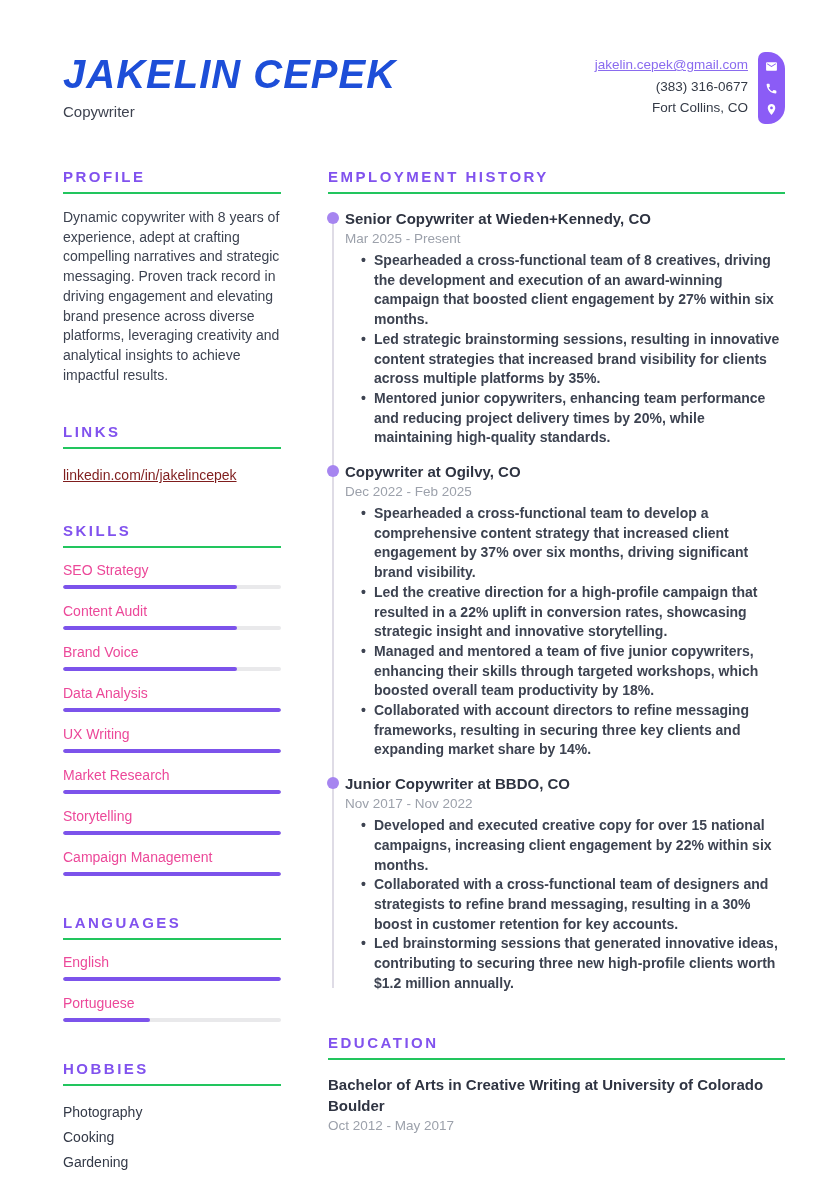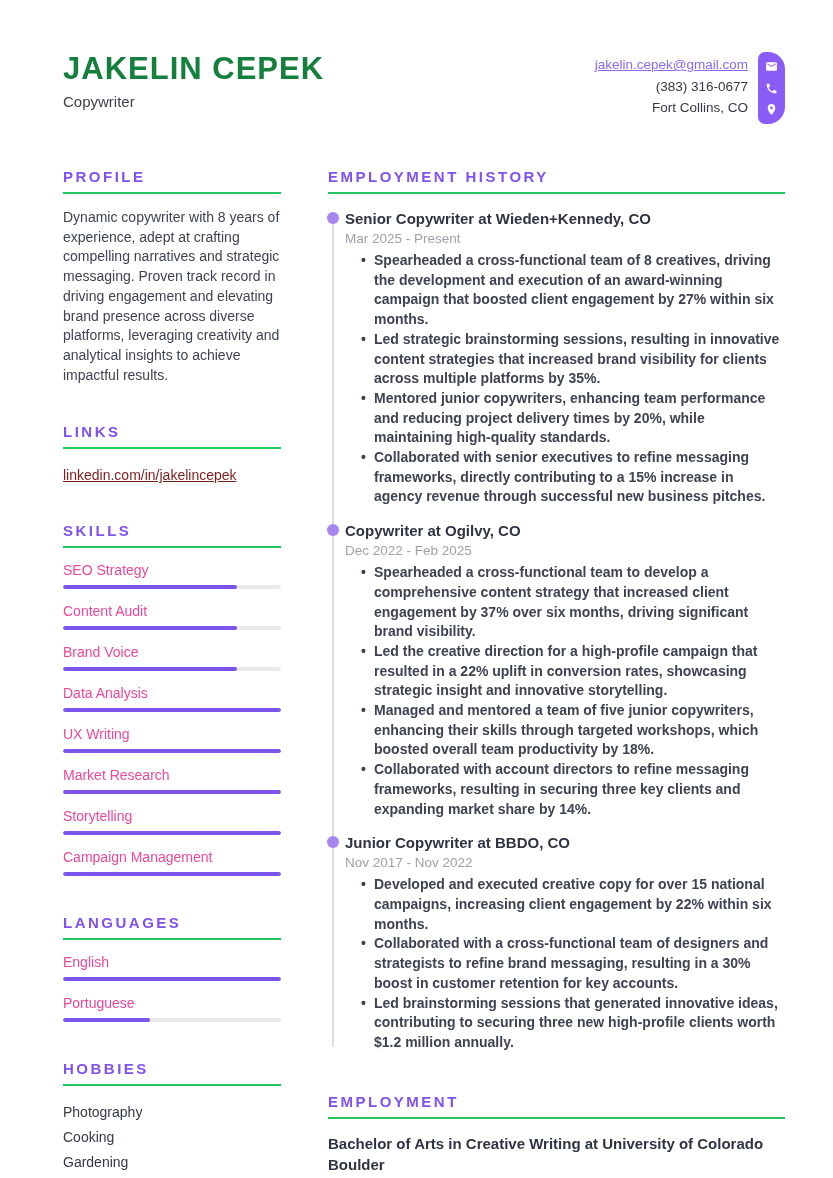--- a/index.html
+++ b/index.html
@@ -9,22 +9,22 @@
     font-family: "Liberation Sans", sans-serif;
     color: #3d4351;
     overflow: hidden;
     position: relative;
   }
   .page { padding: 52px 48px 0 63px; }
 
   
   .header { display: flex; justify-content: space-between; align-items: flex-start; margin-bottom: 44px; }
   .name {
-    font-size: 31px; font-weight: 700; letter-spacing: 1px;
-    color: #15803d; line-height: 1.1;
+    font-size: 40px; font-weight: 700; letter-spacing: 1px;
+    color: #1d4ed8; line-height: 1.1; font-style: italic;
   }
   .job-title { font-size: 15px; color: #3e4350; margin-top: 7px; }
   .header-right { display: flex; align-items: flex-start; gap: 10px; }
   .contact-lines { text-align: right; font-size: 13.5px; line-height: 21.5px; padding-top: 2px; color: #343a46; }
   .contact-email { color: #8a6bef; text-decoration: underline; cursor: pointer; }
   .icon-bar {
     background: #8b5cf6; width: 27px; height: 72px;
     border-radius: 7px 17px 17px 7px;
     display: flex; flex-direction: column; align-items: center; justify-content: space-evenly;
   }
@@ -219,21 +219,20 @@
           <div class="timeline-line"></div>
 
           <div class="job">
             <span class="timeline-dot"></span>
             <div class="entry-title">Senior Copywriter at Wieden+Kennedy, CO</div>
             <div class="entry-dates">Mar 2025 - Present</div>
             <ul class="bullets">
               <li>Spearheaded a cross-functional team of 8 creatives, driving the development and execution of an award-winning campaign that boosted client engagement by 27% within six months.</li>
               <li>Led strategic brainstorming sessions, resulting in innovative content strategies that increased brand visibility for clients across multiple platforms by 35%.</li>
               <li>Mentored junior copywriters, enhancing team performance and reducing project delivery times by 20%, while maintaining high-quality standards.</li>
-              <li>Collaborated with senior executives to refine messaging frameworks, directly contributing to a 15% increase in agency revenue through successful new business pitches.</li>
             </ul>
           </div>
 
           <div class="job">
             <span class="timeline-dot"></span>
             <div class="entry-title">Copywriter at Ogilvy, CO</div>
             <div class="entry-dates">Dec 2022 - Feb 2025</div>
             <ul class="bullets">
               <li>Spearheaded a cross-functional team to develop a comprehensive content strategy that increased client engagement by 37% over six months, driving significant brand visibility.</li>
               <li>Led the creative direction for a high-profile campaign that resulted in a 22% uplift in conversion rates, showcasing strategic insight and innovative storytelling.</li>
@@ -249,21 +248,21 @@
             <ul class="bullets">
               <li>Developed and executed creative copy for over 15 national campaigns, increasing client engagement by 22% within six months.</li>
               <li>Collaborated with a cross-functional team of designers and strategists to refine brand messaging, resulting in a 30% boost in customer retention for key accounts.</li>
               <li>Led brainstorming sessions that generated innovative ideas, contributing to securing three new high-profile clients worth $1.2 million annually.</li>
             </ul>
           </div>
         </div>
       </div>
 
       <div class="section">
-        <div class="section-heading">EMPLOYMENT</div>
+        <div class="section-heading">EDUCATION</div>
         <div class="edu-entry">
           <div class="entry-title">Bachelor of Arts in Creative Writing at University of Colorado Boulder</div>
           <div class="entry-dates">Oct 2012 - May 2017</div>
         </div>
       </div>
 
     </div>
   </div>
 </div>
 

